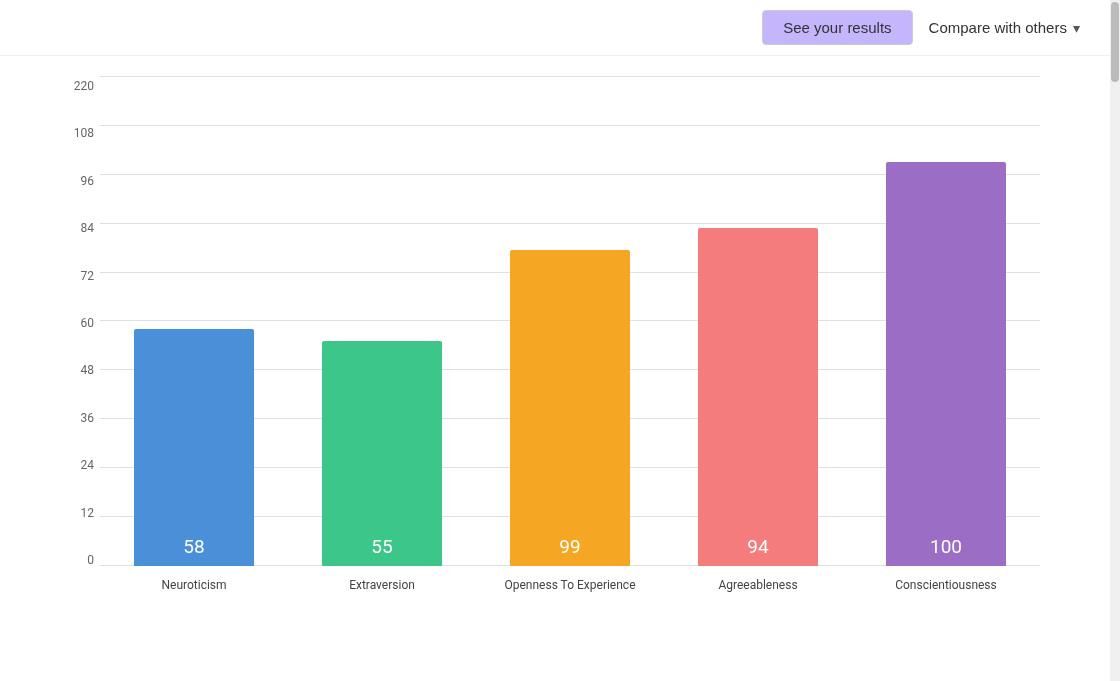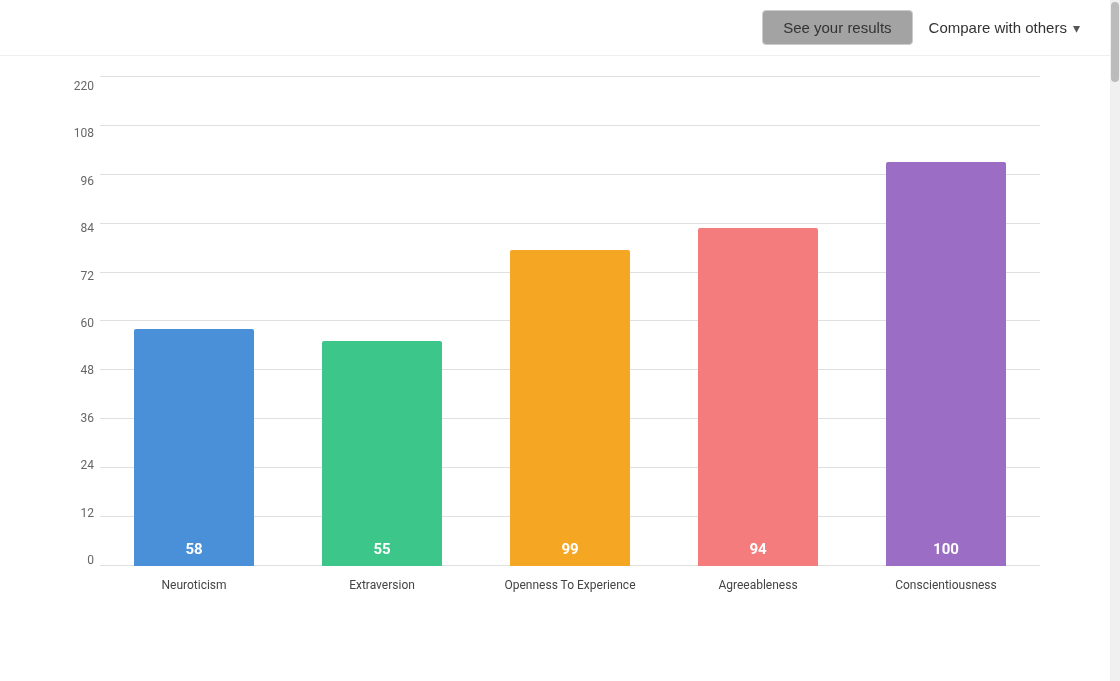--- a/index.html
+++ b/index.html
@@ -10,21 +10,21 @@
     }
     .header {
       display: flex;
       justify-content: flex-end;
       align-items: center;
       padding: 10px 40px 10px 0;
       border-bottom: 1px solid #eee;
       background: #fff;
     }
     .see-results-btn {
-      background: #a3a3a3;
+      background: #c4b5fd;
       border: 1px solid #ccc;
       border-radius: 4px;
       padding: 8px 20px;
       font-size: 15px;
       cursor: pointer;
       color: #333;
       margin-right: 16px;
     }
     .compare-link {
       display: flex;
@@ -104,22 +104,22 @@
     }
     .bar-group {
       display: flex;
       flex-direction: column;
       align-items: center;
       gap: 6px;
       width: 140px;
     }
     .bar-value {
       color: #fff;
-      font-size: 15px;
-      font-weight: 700;
+      font-size: 19px;
+      font-weight: 400;
     }
     .bar {
       width: 120px;
       display: flex;
       align-items: flex-end;
       justify-content: center;
       padding-bottom: 8px;
       border-radius: 2px 2px 0 0;
       position: relative;
     }

